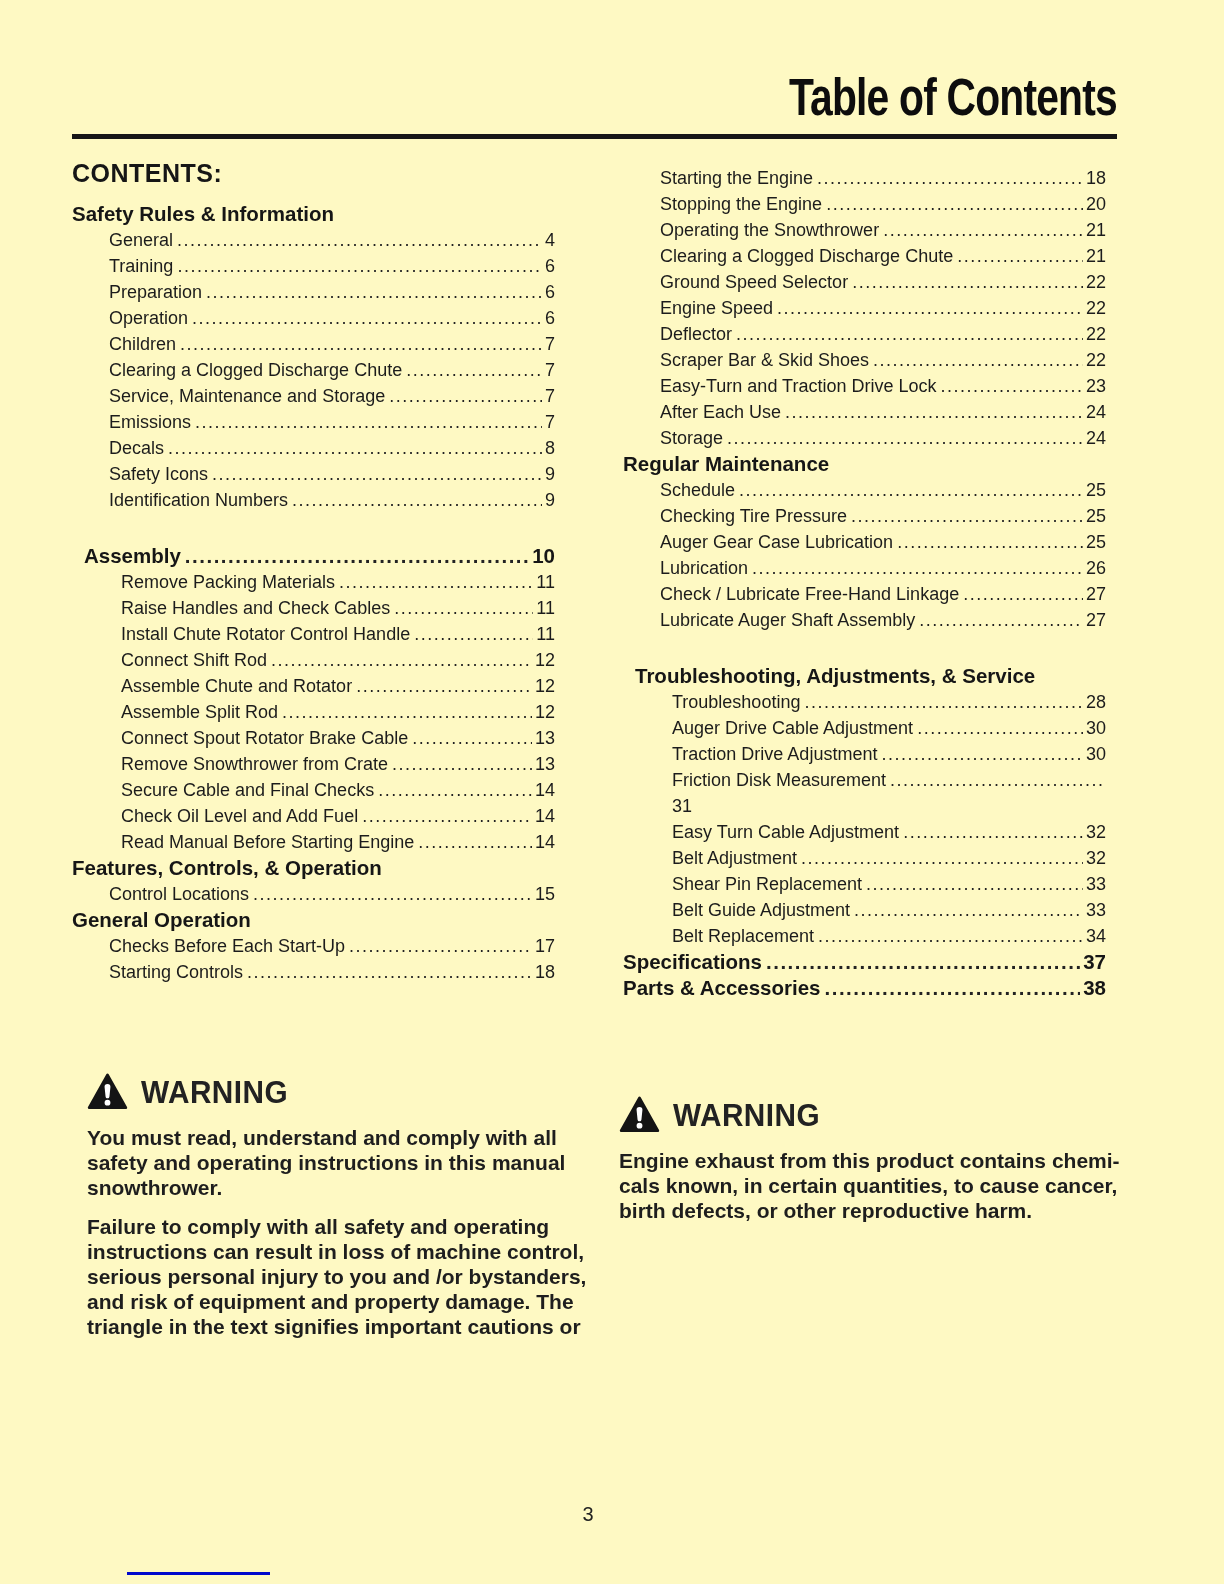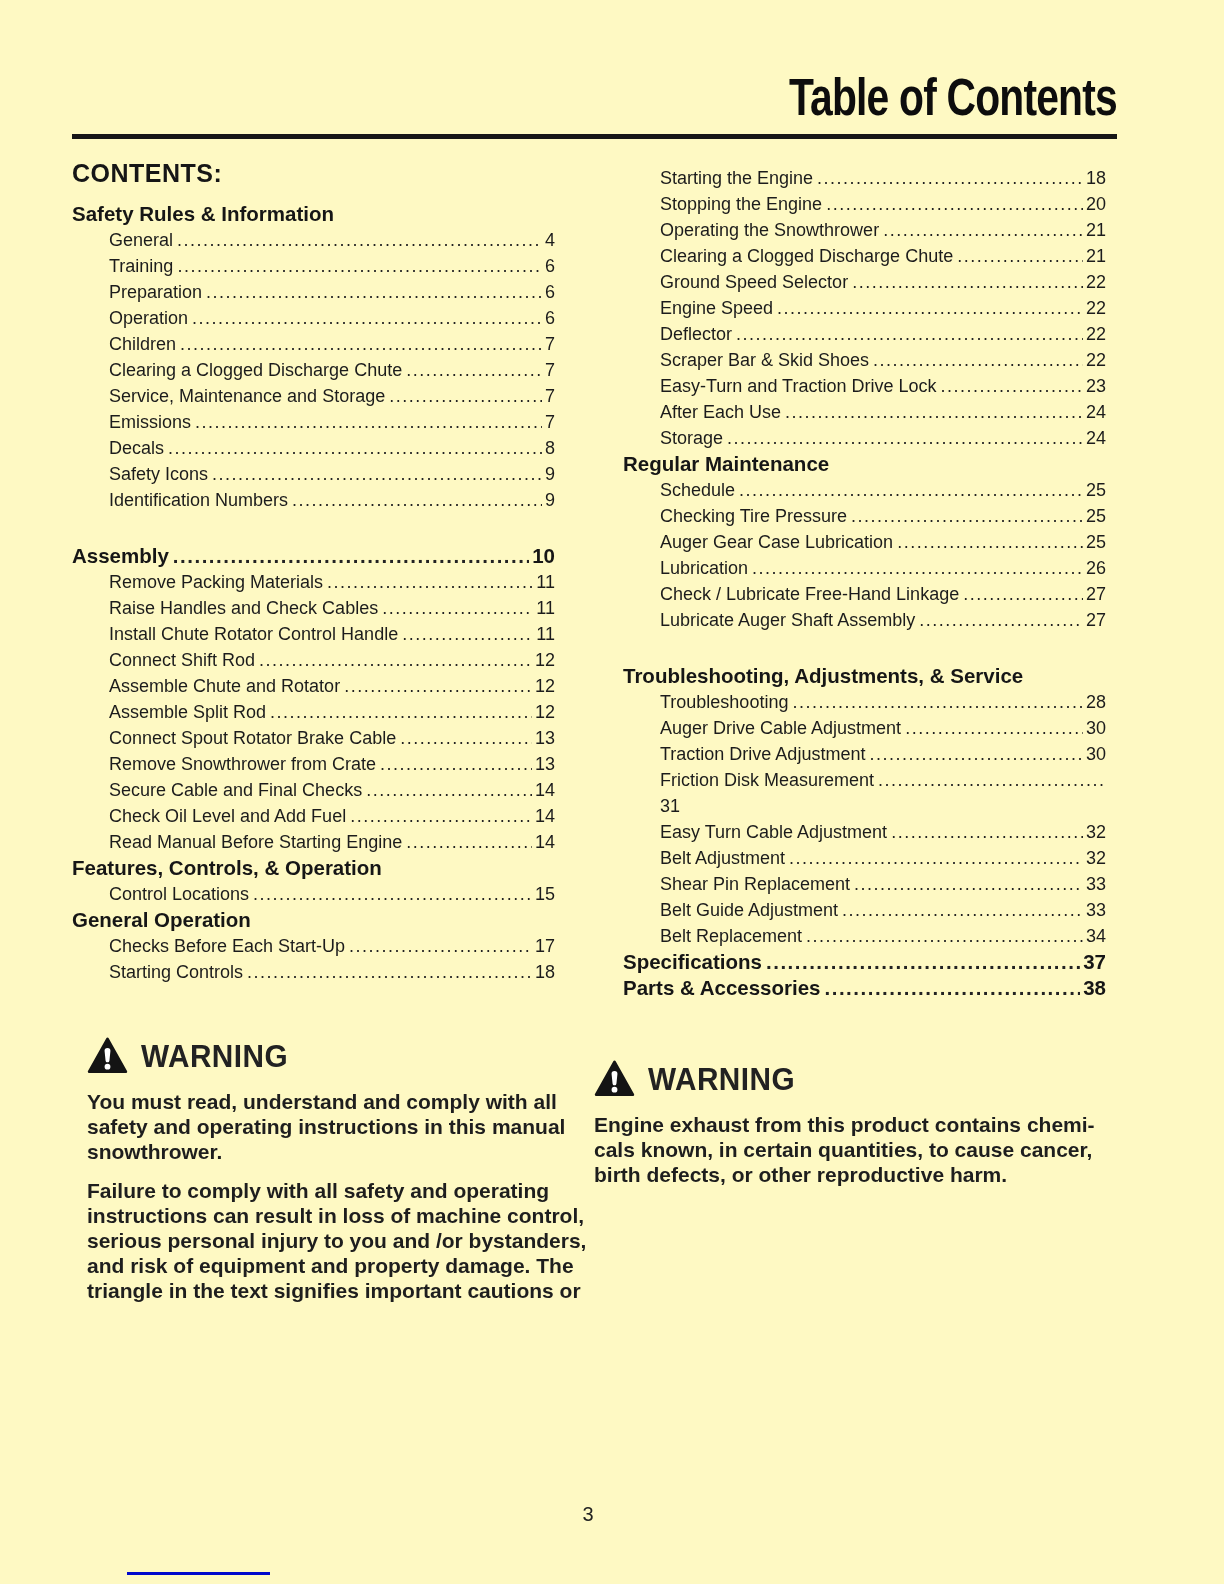--- a/index.html
+++ b/index.html
@@ -29,43 +29,43 @@
     position:absolute;top:154px;left:72px;width:1020px;
     display:flex;gap:68px;
   }
   .col{width:483px;}
   .col-left{padding-top:5px;}
   .col-right{padding-top:11px;}
   .contents-heading{
     font-size:25px;font-weight:bold;letter-spacing:0.5px;
     margin-bottom:13px;color:#161616;
   }
-  .toc-section.gap-before{margin-top:30px;}
+  .toc-section.gap-before{margin-top:30px;margin-left:12px;}
   .toc-row{
     display:flex;align-items:baseline;
     font-size:18px;line-height:26px;
     white-space:nowrap;
   }
   .toc-heading{font-weight:bold;font-size:20.5px;color:#161616;}
   .toc-entry .toc-label{padding-left:37px;}
   .toc-label{flex:0 0 auto;}
   .toc-dots{
     flex:1 1 auto;overflow:hidden;margin:0 3px 0 4px;
     min-width:10px;
   }
   .toc-dots::after{
     content:"..........................................................................................................";
     letter-spacing:1.5px;color:#222;
   }
   .toc-page{flex:0 0 auto;}
   .toc-wrap-page{padding-left:37px;text-align:right;}
   
   .warnings{
-    position:absolute;top:1029px;left:72px;width:1020px;
-    display:flex;gap:29px;
+    position:absolute;top:1065px;left:72px;width:1020px;
+    display:flex;gap:54px;
   }
   .warning{width:483px;box-sizing:border-box;}
   .warning-left{margin-top:8px;padding-left:15px;}
   .warning-right{margin-top:31px;padding-left:10px;}
   .warning-header{display:flex;align-items:center;gap:13px;margin-bottom:13px;}
   .warning-title{
     font-size:31px;font-weight:bold;color:#222;letter-spacing:0.5px;
     transform:scaleX(0.96);transform-origin:0 50%;
   }
   .warning-icon{flex:0 0 auto;display:block;}

